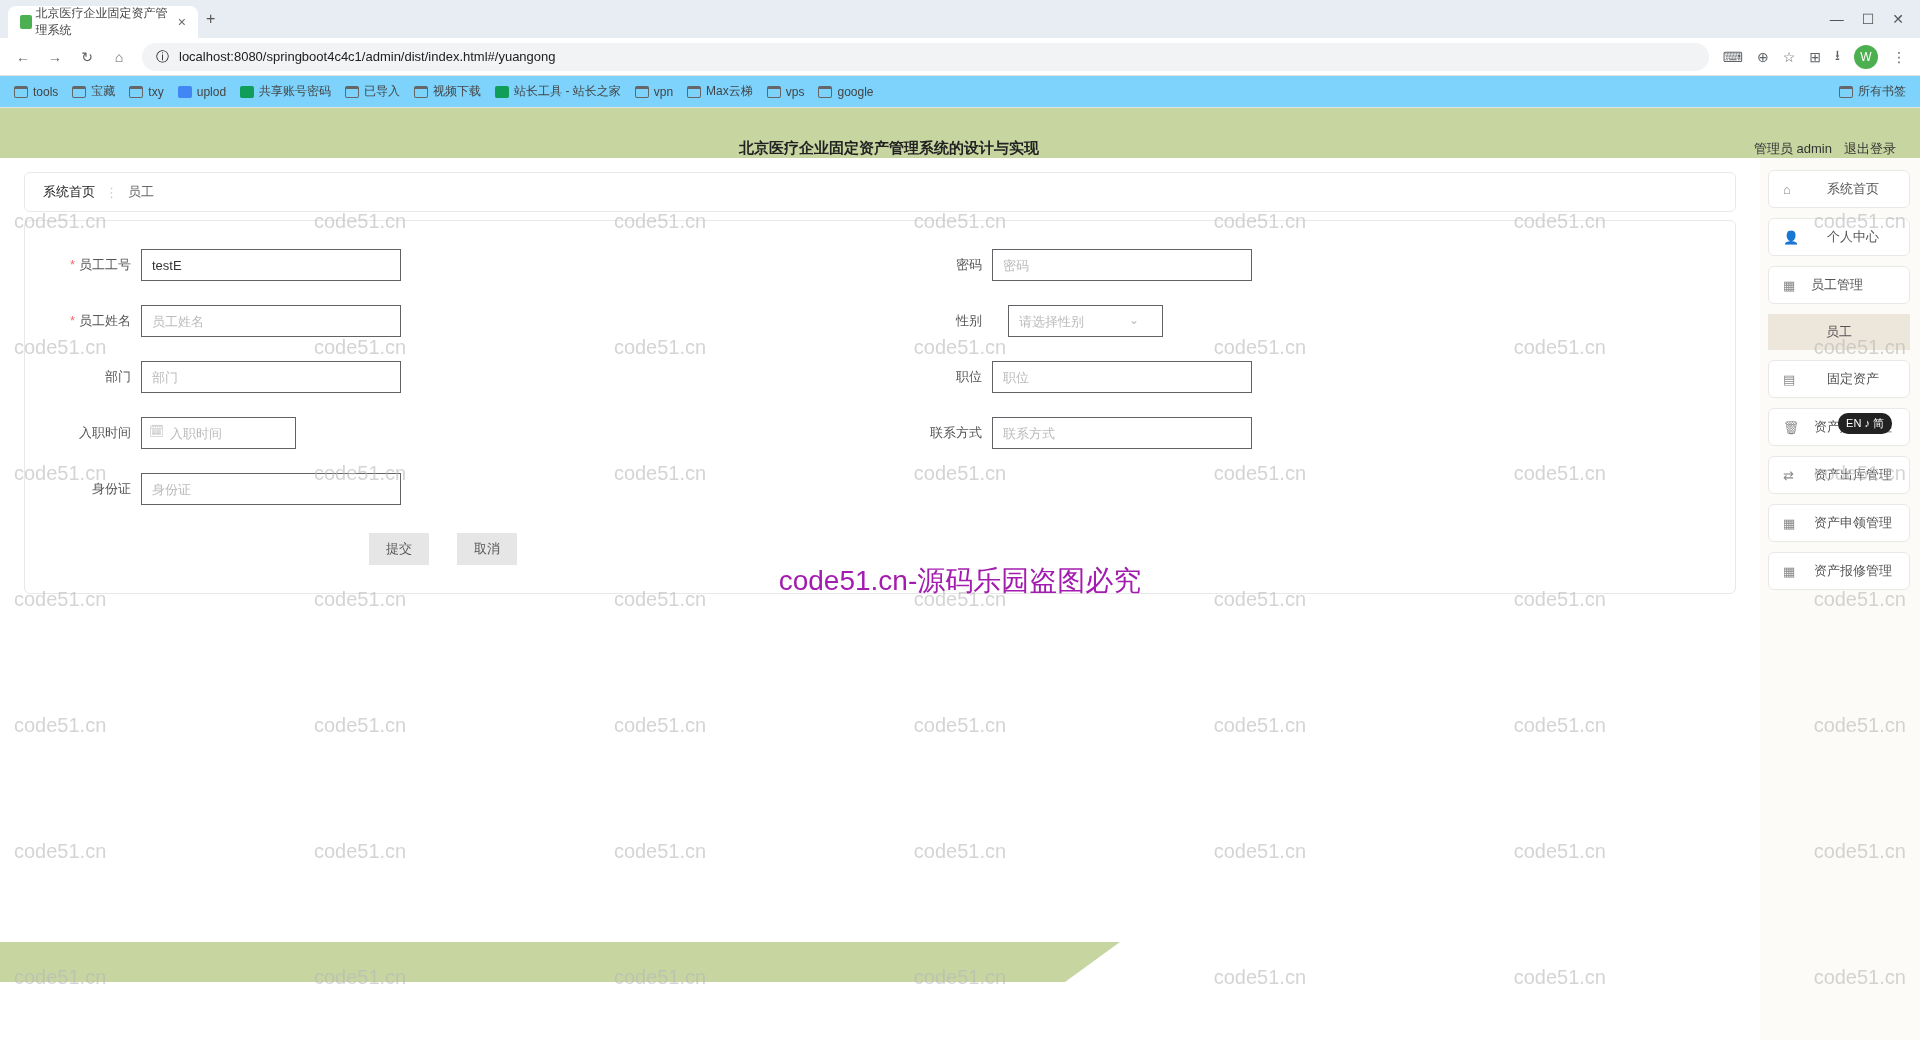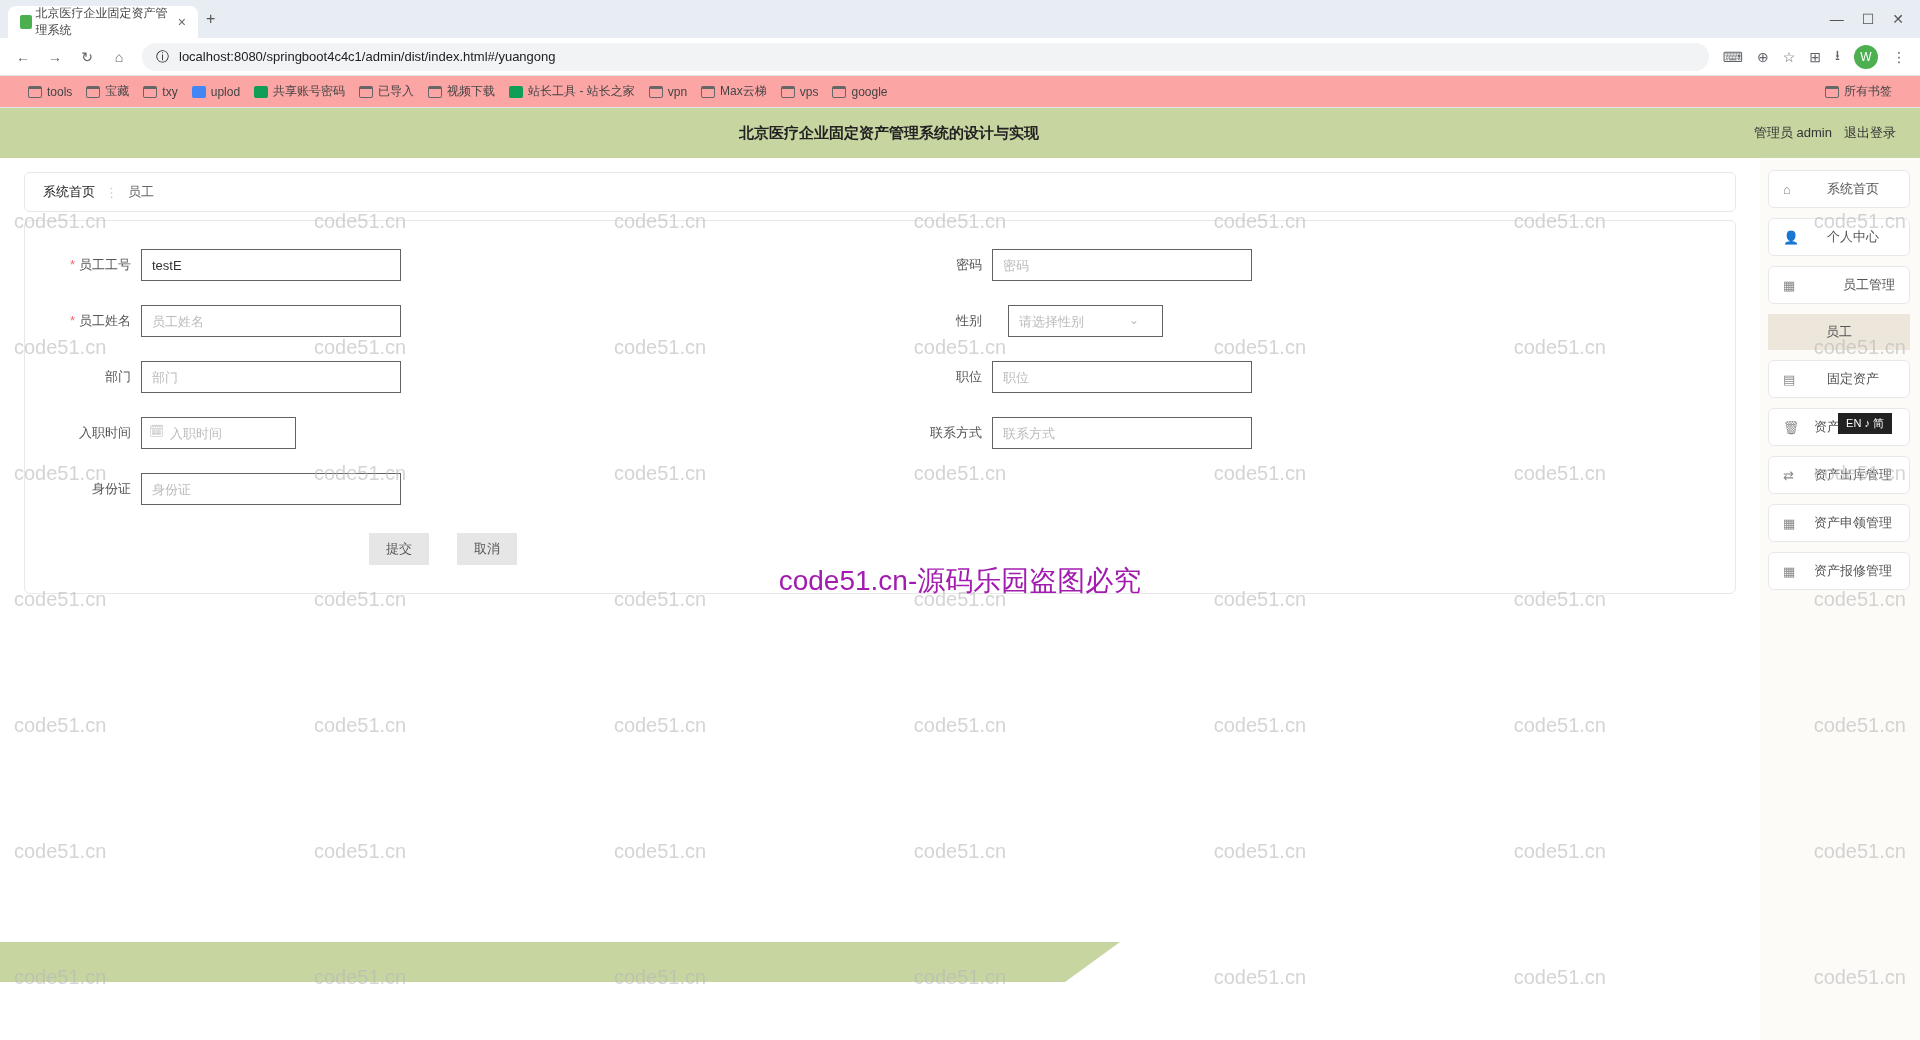--- a/index.html
+++ b/index.html
@@ -12,30 +12,30 @@
 .tab .close { margin-left: auto; color: #666; font-size: 14px; }
 .new-tab { margin-left: 8px; color: #555; font-size: 16px; }
 .win-controls { margin-left: auto; display: flex; gap: 18px; color: #555; font-size: 14px; padding-right: 8px; }
 
 .browser-bar { height: 38px; background: #fff; display: flex; align-items: center; padding: 0 14px; gap: 14px; border-bottom: 1px solid #e3e3e3; font-size: 14px; color: #5f6368; }
 .nav-icon { width: 18px; text-align: center; }
 .url-bar { flex: 1; display: flex; align-items: center; gap: 10px; background: #f1f3f4; border-radius: 16px; height: 28px; padding: 0 14px; font-size: 13px; color: #202124; }
 .right-icons { display:flex; align-items:center; gap:14px; color:#5f6368; }
 .avatar { width:24px; height:24px; border-radius:50%; background:#4caf50; color:#fff; display:flex; align-items:center; justify-content:center; font-size:12px; }
 
-.bookmarks-bar { height: 32px; background: #fca5a5; display: flex; align-items: center; padding: 0 28px; gap: 14px; font-size: 12px; color: #444; border-bottom: 1px solid #e3e3e3; }
+.bookmarks-bar { height: 32px; background: #7dd3fc; display: flex; align-items: center; padding: 0 14px; gap: 14px; font-size: 12px; color: #444; border-bottom: 1px solid #e3e3e3; }
 .bm { display: flex; align-items: center; gap: 5px; }
 .bm-icon { width: 14px; height: 12px; border: 1.5px solid #666; border-radius: 2px; border-top-width:3px; }
 .bm-icon.blue { border-color:#4285f4; background:#4285f4; }
 .bm-icon.green { border-color:#0f9d58; background:#0f9d58; }
 
 
 .app { height: calc(1040px - 108px); display:flex; flex-direction:column; position:relative; }
 
-.app-header { height: 50px; background: #c7d5a1; display: flex; align-items: center; padding: 0 24px; }
+.app-header { height: 50px; background: #c7d5a1; display: flex; align-items: flex-end; padding: 0 24px; }
 .app-title { flex: 1; text-align: center; font-size: 15px; font-weight: bold; color: #222; }
 .header-right { display: flex; gap: 12px; font-size: 13px; color: #333; }
 
 .body-wrap { flex:1; display:flex; position:relative; overflow:hidden; }
 
 .main-col { flex:1; display:flex; flex-direction:column; padding: 0 0 0 0; }
 .breadcrumb-bar { margin: 14px 24px 8px 24px; background:#fff; border:1px solid #e8e8e8; border-radius:6px; padding: 10px 18px; font-size:13px; color:#666; display:flex; align-items:center; gap:10px; }
 .breadcrumb-bar .sep { color:#ccc; }
 .breadcrumb-bar .home { color:#222; font-weight:500; }
 
@@ -63,21 +63,21 @@
 .nav-sub { background:#ede7db; border-radius:0; height:36px; display:flex; align-items:center; justify-content:center; font-size:13px; color:#555; }
 
 .footer-band { position:absolute; bottom:58px; left:0; width:1120px; height:40px; background:#c7d5a1; clip-path: polygon(0 0, 100% 0, calc(100% - 55px) 100%, 0 100%); }
 
 
 .wm { position:absolute; top:0; left:0; width:100%; height:100%; pointer-events:none; z-index:1;border-radius:8px; }
 .wm-row { display:flex; justify-content:space-between; padding: 0 14px; }
 .wm span { color:#b8b8b8; font-size:20px; opacity: 0.6; }
 .center-text { position:absolute; left:50%; top:48%; transform:translate(-50%,-50%); color:#a21caf; font-size:28px; font-weight:500; white-space:nowrap; z-index:5; }
 
-.ime-badge { position:absolute; right: 28px; top: 255px; background:#222; color:#fff; border-radius:0; padding:3px 8px; font-size:11px; z-index:10; }
+.ime-badge { position:absolute; right: 28px; top: 255px; background:#222; color:#fff; border-radius:10px; padding:3px 8px; font-size:11px; z-index:10; }
 </style>
 </head>
 <body>
 
 <div class="browser-top">
   <div class="tab">
     <span class="tab-icon"></span>
     <span>北京医疗企业固定资产管理系统</span>
     <span class="close">×</span>
   </div>
@@ -309,21 +309,21 @@
       <div class="nav-card">
           <span class="ic">⌂</span>
           <span style="flex:1;text-align:center">系统首页</span>
         </div>
       <div class="nav-card">
           <span class="ic">👤</span>
           <span style="flex:1;text-align:center">个人中心</span>
         </div>
       <div class="nav-card">
           <span class="ic">▦</span>
-          <span style="flex:1;text-align:right">员工管理</span>
+          <span style="flex:1;text-align:left">员工管理</span>
         </div>
       <div class="nav-sub">
           <span>员工</span>
         </div>
       <div class="nav-card">
           <span class="ic">▤</span>
           <span style="flex:1;text-align:center">固定资产</span>
         </div>
       <div class="nav-card">
           <span class="ic">🗑</span>

